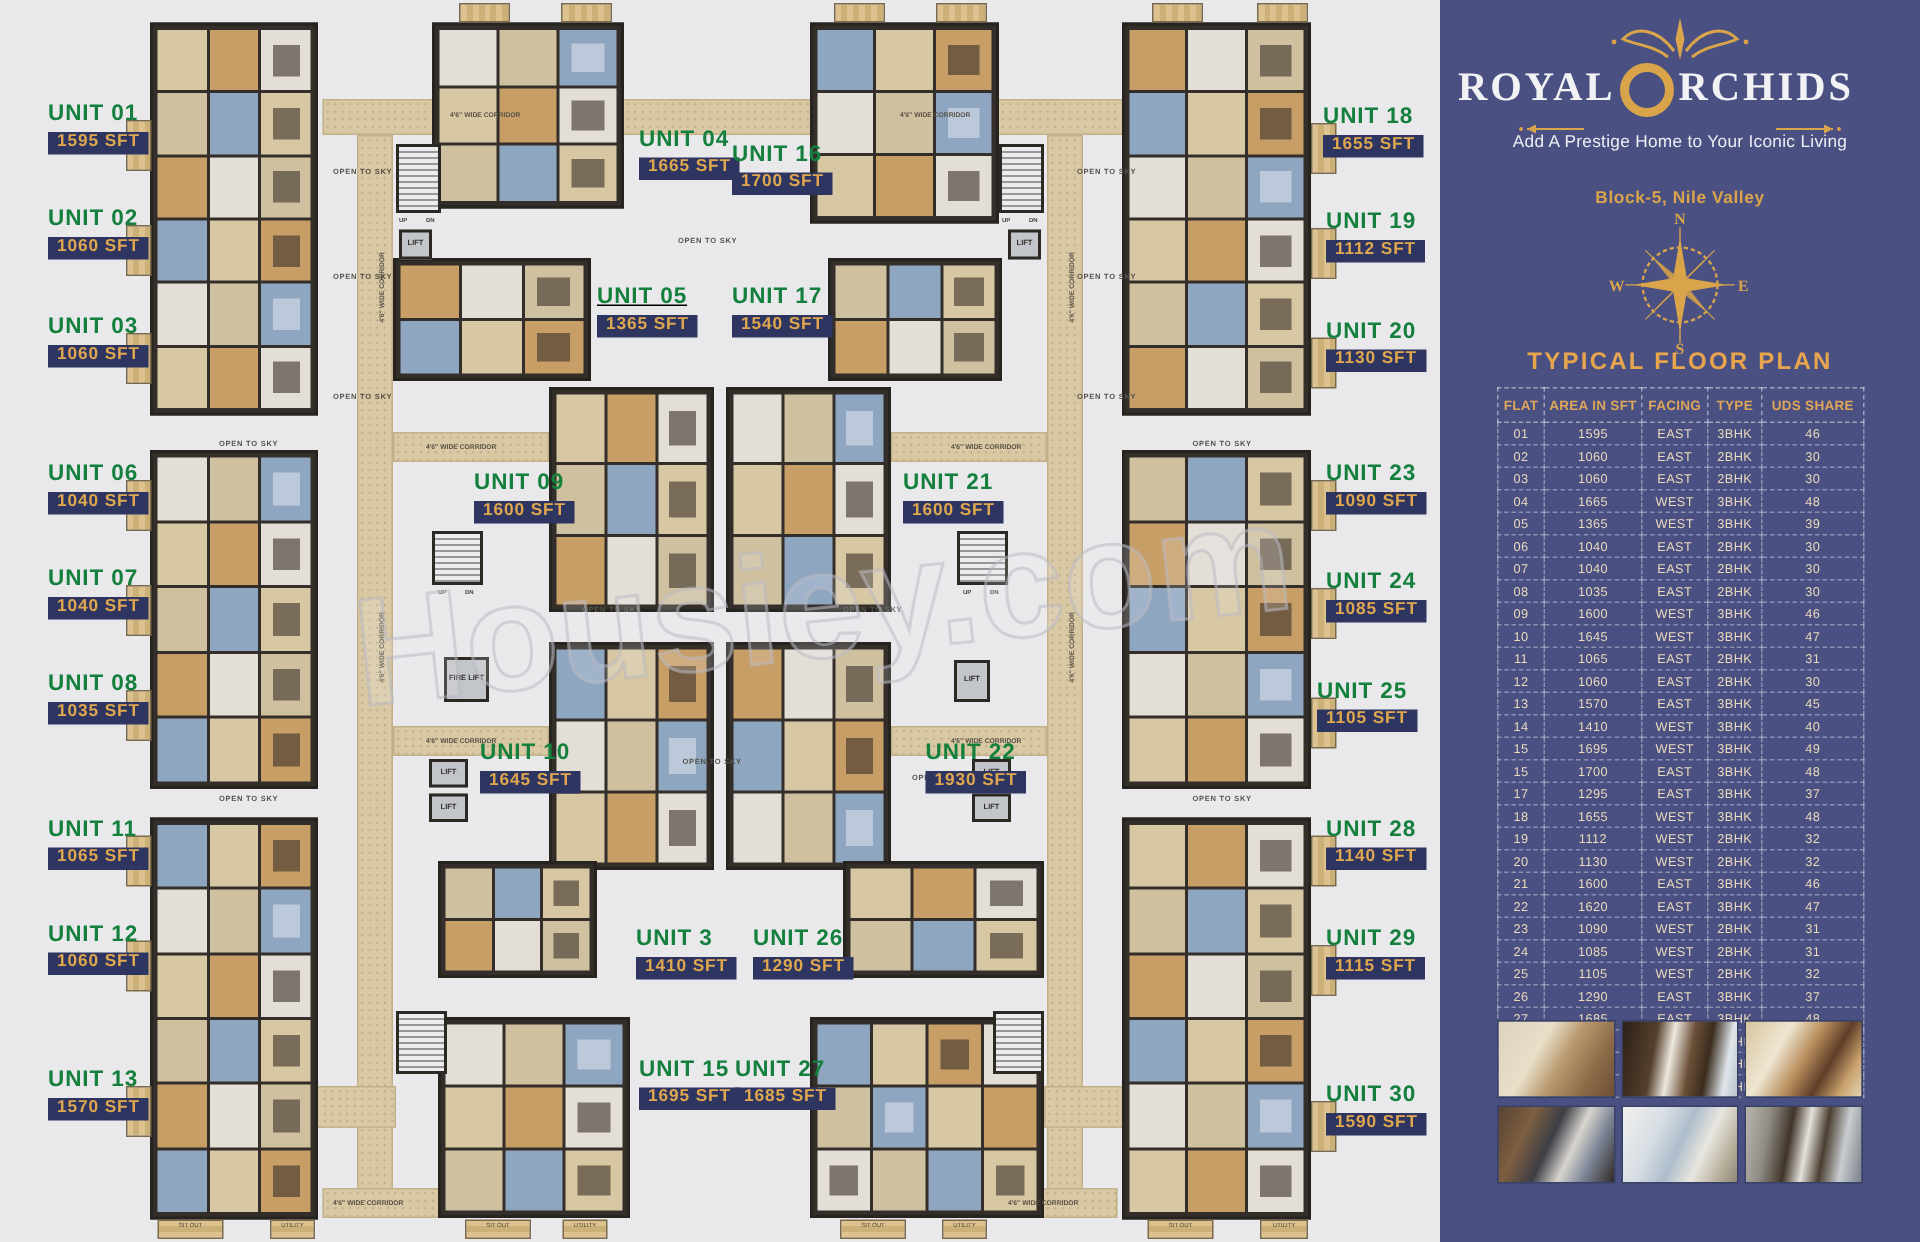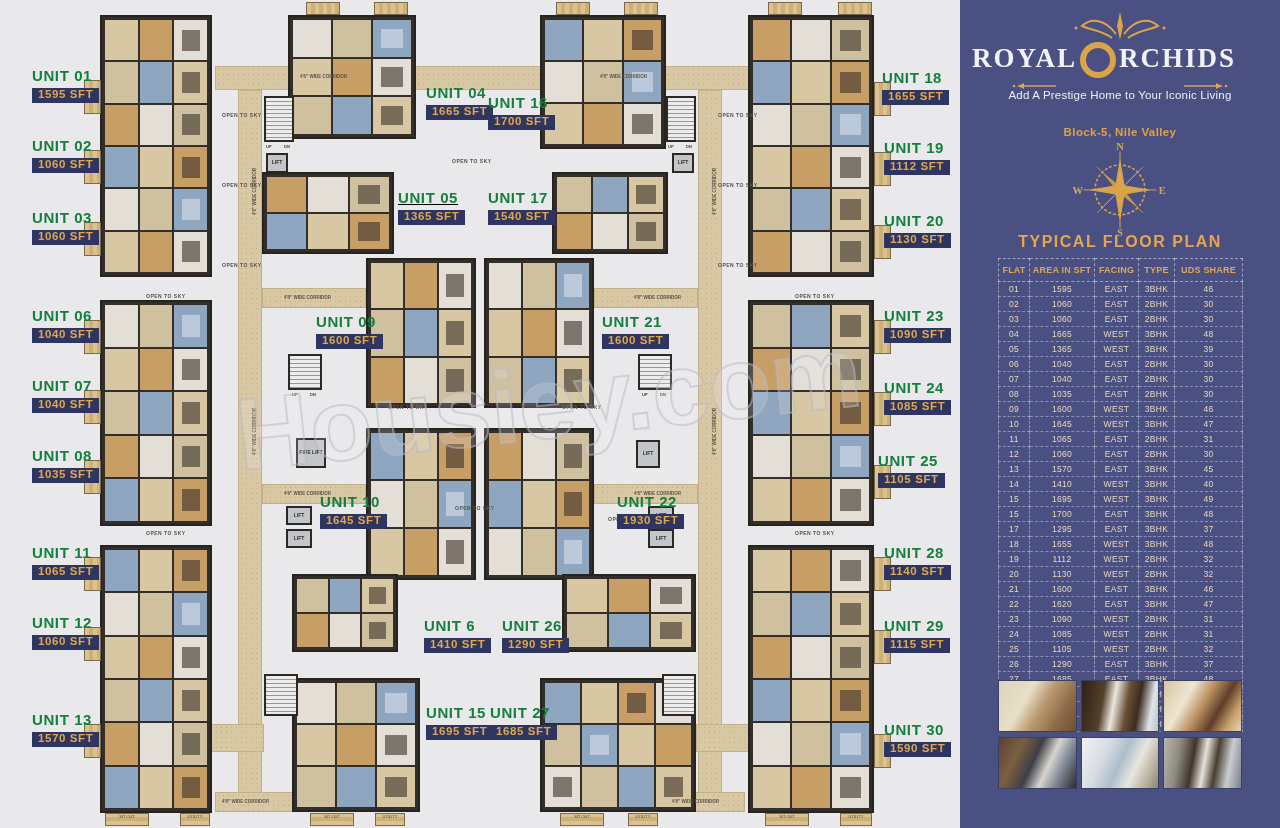--- a/index.html
+++ b/index.html
@@ -421,21 +421,21 @@
         <div class="unit-label" style="left: 32px; top: 712px;"><div class="unit-name">UNIT 13</div><div class="unit-area">1570 SFT</div></div>
         <div class="tab" style="left: 84px; top: 724px; width: 17px; height: 34px;"></div>
         <div class="unit-label" style="left: 426px; top: 85px;"><div class="unit-name">UNIT 04</div><div class="unit-area">1665 SFT</div></div>
         <div class="unit-label" style="left: 488px; top: 85px; margin-top: 10px;"><div class="unit-name">UNIT 16</div><div class="unit-area">1700 SFT</div></div>
         <div class="unit-label" style="left: 398px; top: 190px; text-decoration: underline;"><div class="unit-name">UNIT 05</div><div class="unit-area">1365 SFT</div></div>
         <div class="unit-label" style="left: 488px; top: 190px;"><div class="unit-name">UNIT 17</div><div class="unit-area">1540 SFT</div></div>
         <div class="unit-label" style="left: 316px; top: 314px;"><div class="unit-name">UNIT 09</div><div class="unit-area">1600 SFT</div></div>
         <div class="unit-label" style="left: 602px; top: 314px;"><div class="unit-name">UNIT 21</div><div class="unit-area">1600 SFT</div></div>
         <div class="unit-label" style="left: 320px; top: 494px;"><div class="unit-name">UNIT 10</div><div class="unit-area">1645 SFT</div></div>
         <div class="unit-label" style="left: 617px; top: 494px;"><div class="unit-name">UNIT 22</div><div class="unit-area">1930 SFT</div></div>
-        <div class="unit-label" style="left: 424px; top: 618px;"><div class="unit-name">UNIT 6</div><div class="unit-area">1410 SFT</div></div>
+        <div class="unit-label" style="left: 424px; top: 618px;"><div class="unit-name">UNIT 3</div><div class="unit-area">1410 SFT</div></div>
         <div class="unit-label" style="left: 502px; top: 618px;"><div class="unit-name">UNIT 26</div><div class="unit-area">1290 SFT</div></div>
         <div class="unit-label" style="left: 426px; top: 705px;"><div class="unit-name">UNIT 15</div><div class="unit-area">1695 SFT</div></div>
         <div class="unit-label" style="left: 490px; top: 705px;"><div class="unit-name">UNIT 27</div><div class="unit-area">1685 SFT</div></div>
         <div class="unit-label" style="left: 882px; top: 70px;"><div class="unit-name">UNIT 18</div><div class="unit-area">1655 SFT</div></div>
         <div class="tab" style="left: 874px; top: 82px; width: 17px; height: 34px;"></div>
         <div class="unit-label" style="left: 884px; top: 140px;"><div class="unit-name">UNIT 19</div><div class="unit-area">1112 SFT</div></div>
         <div class="tab" style="left: 874px; top: 152px; width: 17px; height: 34px;"></div>
         <div class="unit-label" style="left: 884px; top: 213px;"><div class="unit-name">UNIT 20</div><div class="unit-area">1130 SFT</div></div>
         <div class="tab" style="left: 874px; top: 225px; width: 17px; height: 34px;"></div>
         <div class="unit-label" style="left: 884px; top: 308px;"><div class="unit-name">UNIT 23</div><div class="unit-area">1090 SFT</div></div>

